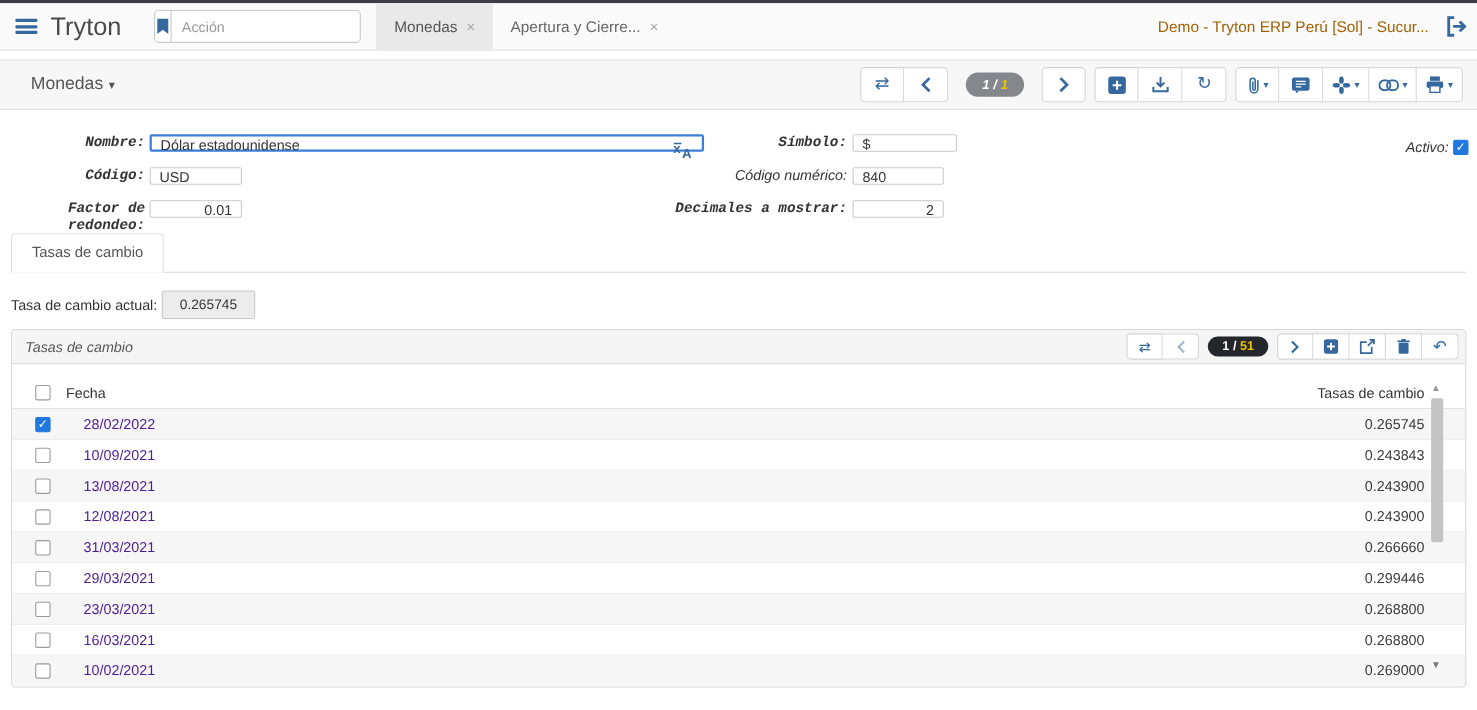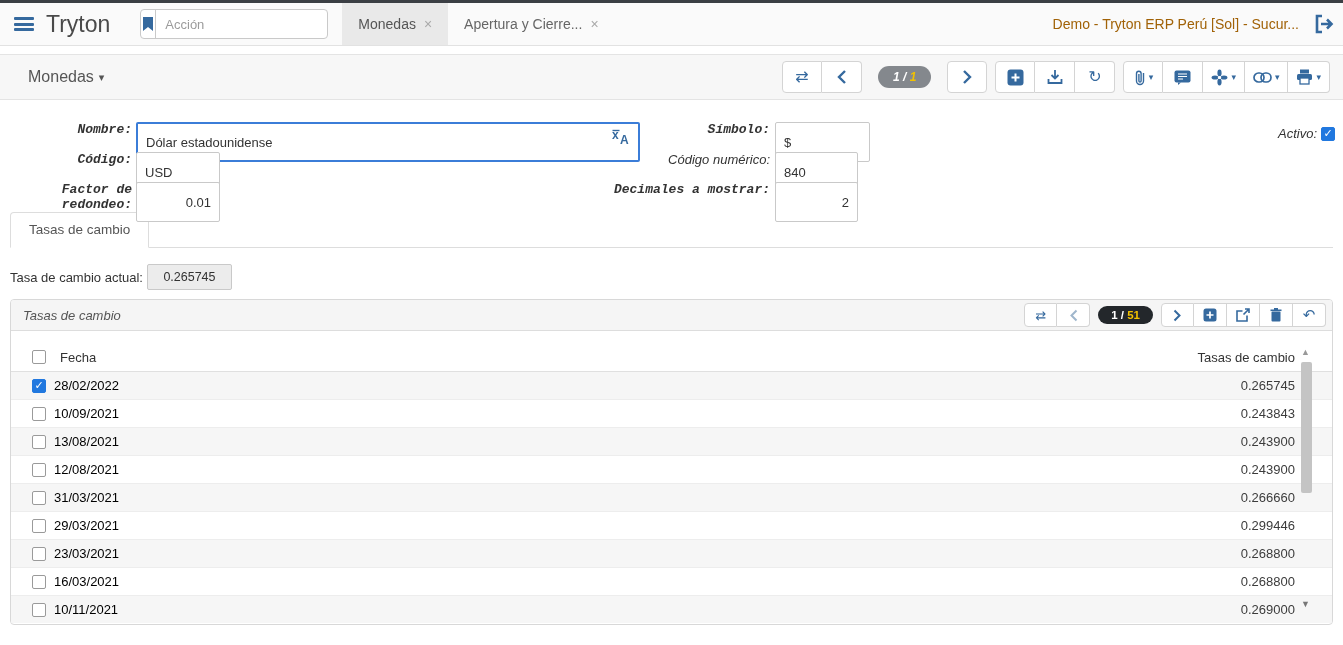--- a/index.html
+++ b/index.html
@@ -52,22 +52,22 @@
   .pill.gray { background:#84888d;font-style:italic; }
   .pill.dark { background:#23272b; }
   .pill .cur, .pill .sep { color:#fff; }
   .pill .tot { color:#f1c100; }
   .glyph { font-size:16px; line-height:1; }
 
   
   .form-area { position:relative; height:112px; }
   .flabel { position:absolute; font-style:italic; text-align:right; color:#333; }
   .flabel.req { font-weight:bold;font-family:Liberation Mono, monospace; }
-  .finput { position:absolute; height:40px; border:1px solid #c9c9c9; border-radius:2px;
-    background:#fff; font-size:13px; color:#333; display:flex; align-items:center;
+  .finput { position:absolute; height:16px; border:1px solid #c9c9c9; border-radius:2px;
+    background:#fff; font-size:13px; color:#333; display:flex; align-items:flex-start;
     padding:0 8px; }
   .finput.num { justify-content:flex-end; }
   .row1 { top:22px; } .row2 { top:52px; } .row3 { top:82px; }
   .lblA { left:0; width:132px; } .inpA { left:136px; }
   .lblB { left:560px; width:210px; } .inpB { left:775px; }
   .nombre { width:504px; border:2px solid #3b7dd8; padding-right:28px; }
   .translate-ic { position:absolute; right:6px; top:3px; }
   .cbox { width:14px; height:14px; border:1px solid #9a9a9a; border-radius:2px;
     background:#fff; display:inline-flex; align-items:center; justify-content:center;
     font-size:11px; color:transparent; cursor:pointer; }
@@ -105,21 +105,21 @@
 
   
   .tablewrap { position:relative; margin-top:12px; height:280px; overflow:hidden; }
   .t-head { height:29px; display:flex; align-items:center; border-bottom:1px solid #e0e0e0;
     padding:0 37px 0 21px; }
   .t-head .col-date { margin-left:14px; color:#333; }
   .t-head .col-rate { margin-left:auto; color:#333; }
   .t-row { height:28px; display:flex; align-items:center; padding:0 37px 0 21px;
     border-bottom:1px solid #ededed; cursor:pointer; }
   .t-body .t-row:nth-child(odd) { background:#f6f6f6; }
-  .t-row .date { margin-left:8px; color:#000000; }
+  .t-row .date { margin-left:30px; color:#4c1d95; }
   .t-row .rate { margin-left:auto; color:#3c3c3c; }
 
   
   .sbar { position:absolute; top:2px; bottom:4px; right:19px; width:13px; }
   .sb-up { position:absolute; top:2px; left:1px; font-size:9px; color:#999; }
   .sb-thumb { position:absolute; top:17px; left:1px; width:11px; height:131px;
     background:#c4c4c4; border-radius:2px; cursor:grab; }
   .sb-down { position:absolute; bottom:10px; left:1px; font-size:9px; color:#777; }
 
   svg { display:block; }
@@ -397,21 +397,21 @@
         </div>
 
         <div class="t-row">
           <span class="cbox">✓</span>
           <span class="date">16/03/2021</span>
           <span class="rate">0.268800</span>
         </div>
 
         <div class="t-row">
           <span class="cbox">✓</span>
-          <span class="date">10/11/2021</span>
+          <span class="date">10/02/2021</span>
           <span class="rate">0.269000</span>
         </div>
       </div>
     <div class="sbar">
       <span class="sb-up">▲</span>
       <div class="sb-thumb"></div>
       <span class="sb-down">▼</span>
     </div>
   </div>
 </div>

